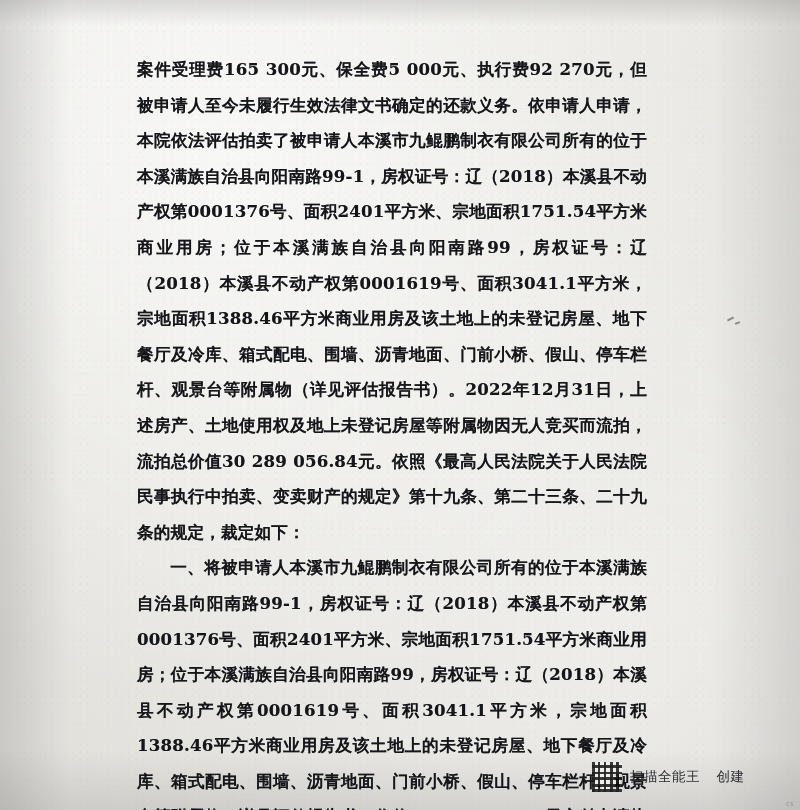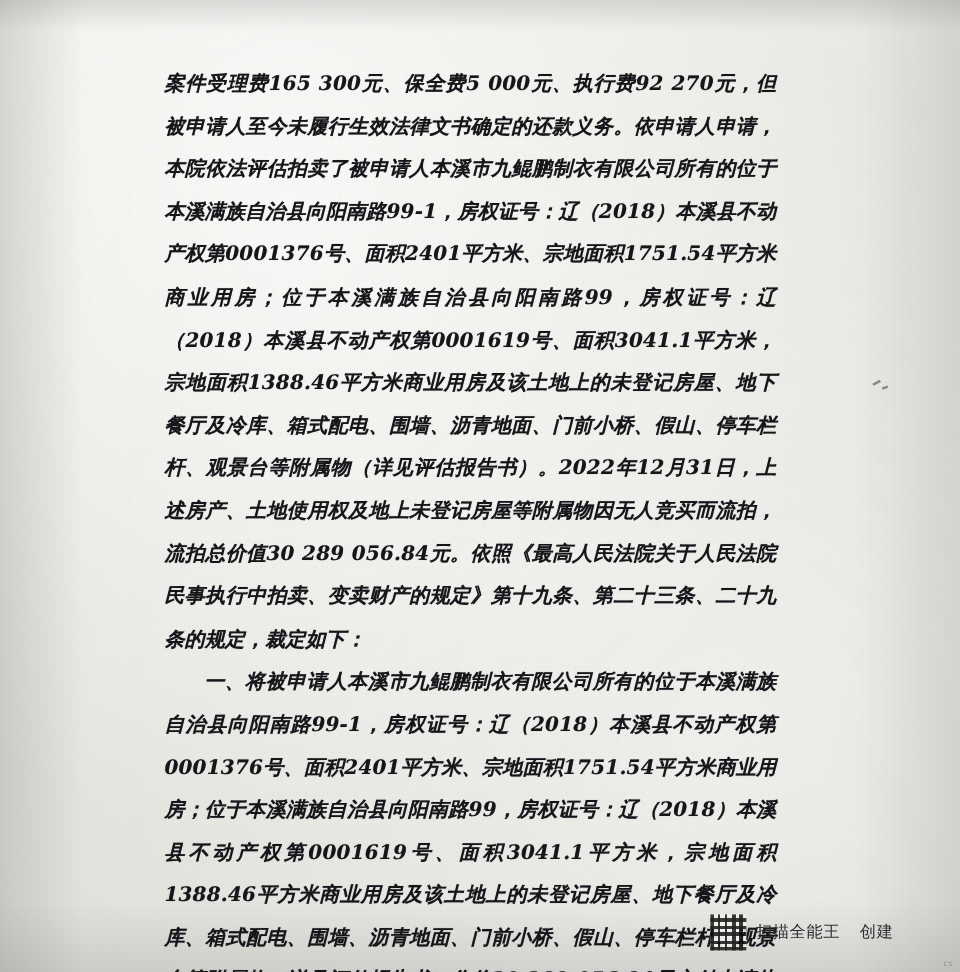--- a/index.html
+++ b/index.html
@@ -73,21 +73,20 @@
     font-size: 16.6px;
     line-height: 35.6px;
     letter-spacing: 0.2px;
     text-align: justify;
     text-justify: inter-character;
     font-weight: 600;
     text-shadow: 0 0 0.6px rgba(20,20,25,0.55);
   }
   .body-text p {
     margin: 0;
-    font-style: italic;
   }
   .body-text p.indent {
     text-indent: 2em;
   }
 
   
   .ink-mark {
     position: absolute;
     background: #3b3d42;
     opacity: 0.55;

